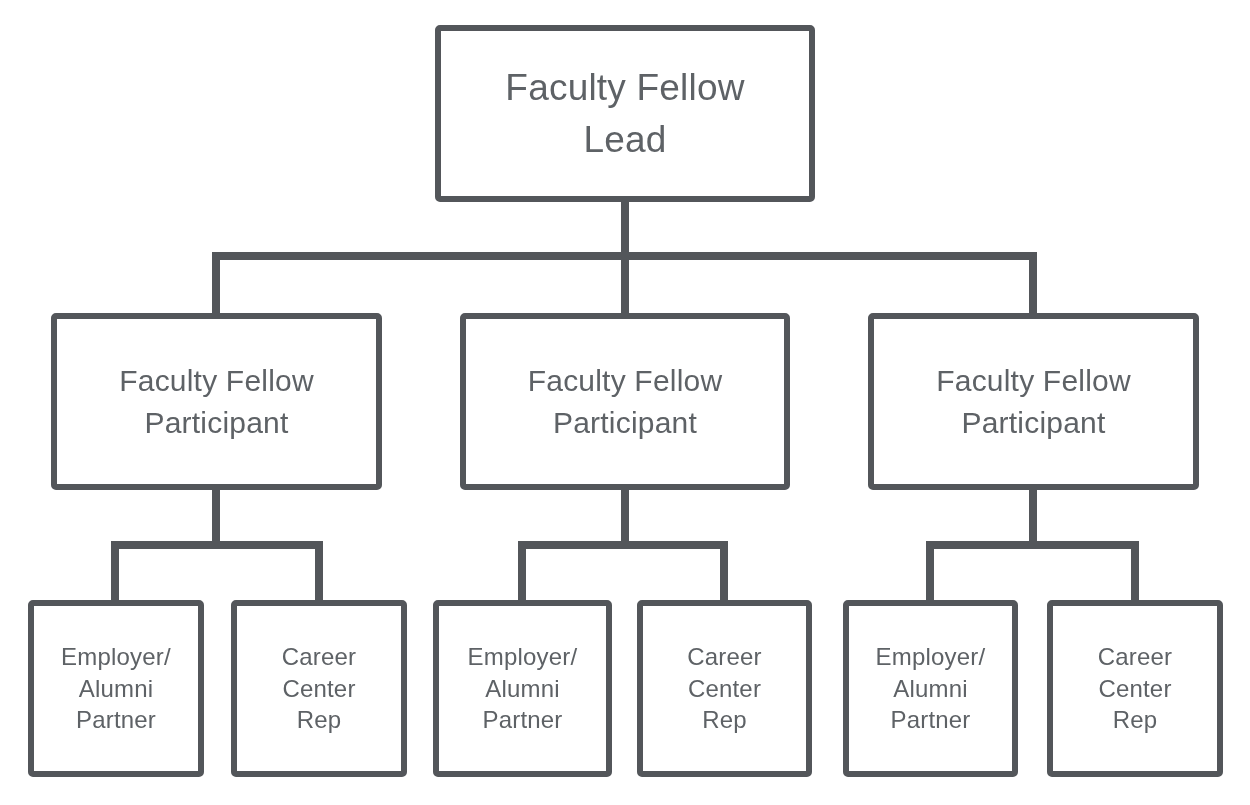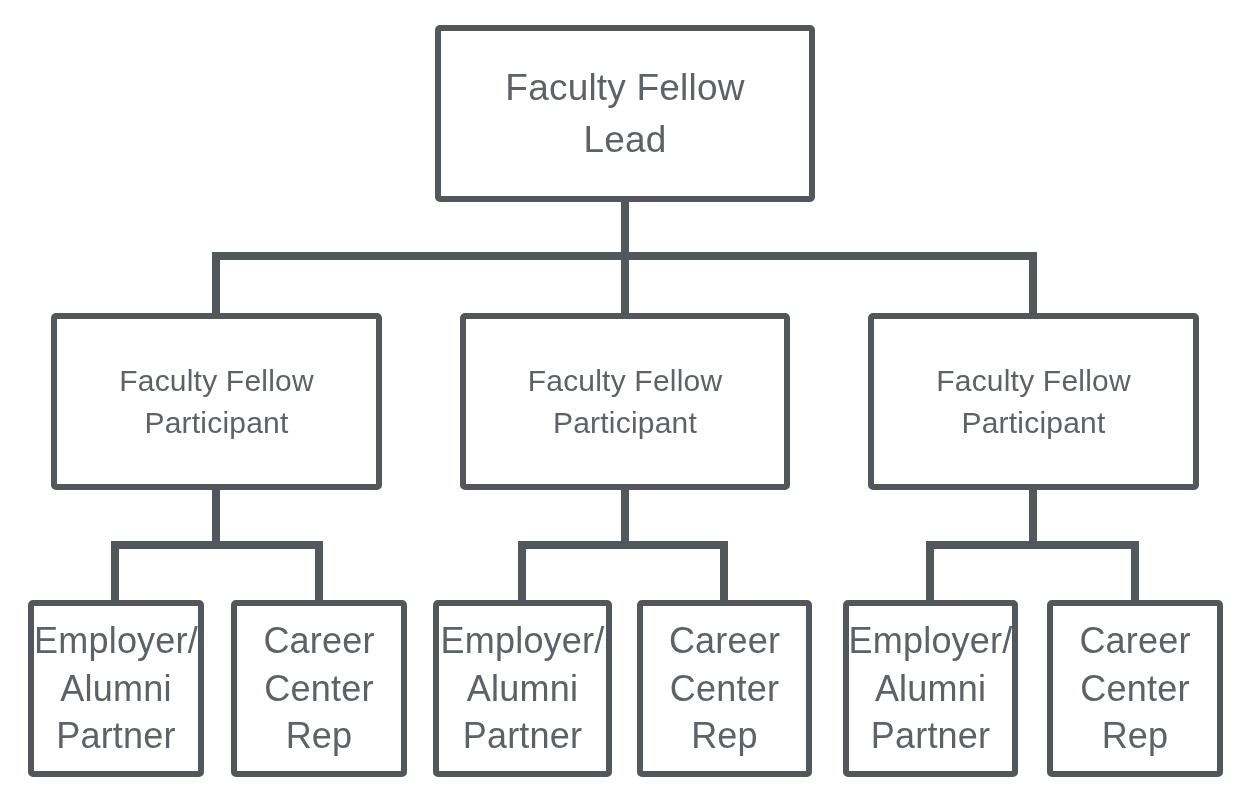--- a/index.html
+++ b/index.html
@@ -31,21 +31,21 @@
     justify-content: center;
     text-align: center;
     color: var(--text);
     font-weight: 300;
     white-space: pre-line;
     letter-spacing: 0.2px;
     z-index: 2;
   }
   .lvl-top    { font-size: 37px; line-height: 1.38; }
   .lvl-mid    { font-size: 30px; line-height: 1.38; }
-  .lvl-leaf   { font-size: 36px; line-height: 1.32; }
+  .lvl-leaf   { font-size: 24px; line-height: 1.32; }
 
   .conn {
     position: absolute;
     background: var(--line);
     z-index: 1;
   }
 
   
   #box-root { left: 435px; top: 25px;  width: 380px; height: 177px; }
 

